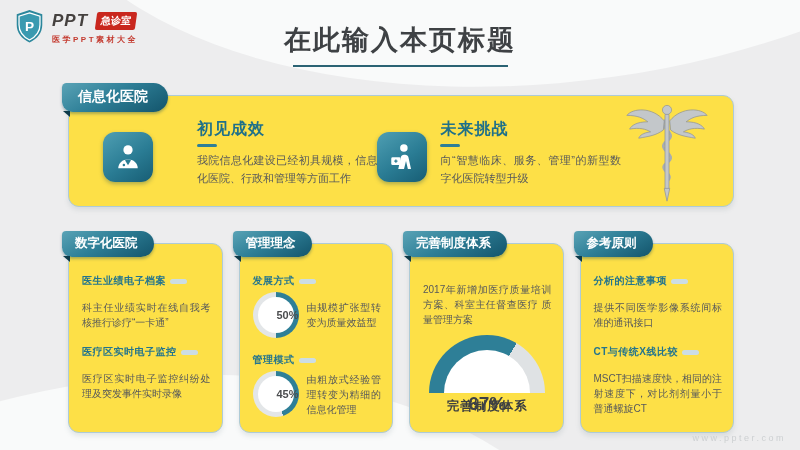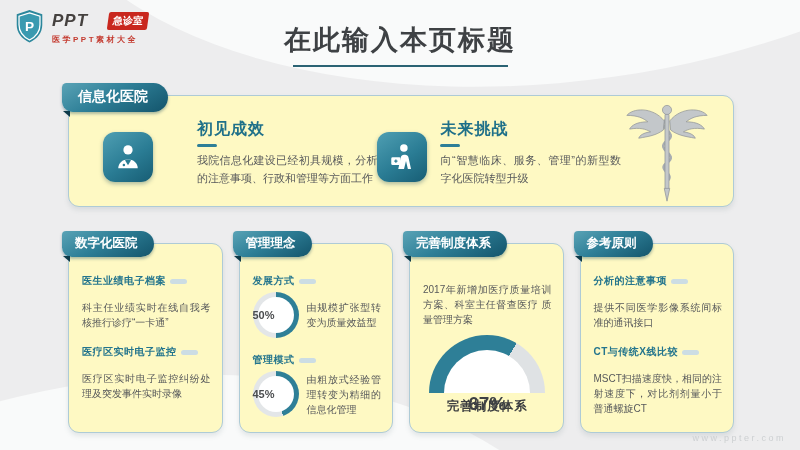--- a/index.html
+++ b/index.html
@@ -11,30 +11,30 @@
   }
   
   .bg-swoosh{ position:absolute; background:#f9fafa; border-radius:50%; }
   .bg-swoosh-top{ width:1100px; height:600px; right:-320px; top:-520px; transform:rotate(-8deg); }
   .bg-swoosh-bottom{ width:1000px; height:620px; left:-380px; top:382px; transform:rotate(-10deg); }
 
   
   .logo{ position:absolute; left:14px; top:9px; display:flex; align-items:flex-start; gap:7px; z-index:5; }
   .logo svg{ display:block; }
   .logo-text{ padding-top:2px; }
-  .logo-row{ display:flex; align-items:center; gap:20px; }
+  .logo-row{ display:flex; align-items:center; gap:8px; }
   .logo-brand{ font-size:17px; font-weight:bold; font-style:italic; color:#45413f; letter-spacing:1px; }
   .logo-badge{ background:#c9271e; color:#fff; font-size:10px; font-weight:bold; padding:2px 5px; border-radius:2px; transform:skewX(-8deg); }
   .logo-sub{ margin-top:3px; font-size:8px; font-weight:bold; color:#c43a2f; letter-spacing:2.5px; }
 
   .page-title{ margin-top:22px; text-align:center; font-size:27px; font-weight:bold; color:#3e4144; letter-spacing:2px; position:relative; z-index:2;}
   .title-underline{ width:215px; height:2px; background:#2b6374; margin:7px auto 0; position:relative; z-index:2;}
 
   
-  .card-frame{ background:#fef9c3; border:1.5px solid #aecbd6; border-radius:11px; box-shadow:0 3px 5px rgba(90,110,120,.14); }
+  .card-frame{ background:#fde047; border:1.5px solid #aecbd6; border-radius:11px; box-shadow:0 3px 5px rgba(90,110,120,.14); }
   .badge{
     position:absolute; left:-7px; top:-13px; z-index:3;
     background:linear-gradient(150deg,#5aa3b6 0%, #2e7f97 45%, #13546b 100%);
     color:#fff; font-weight:bold; white-space:nowrap;
     border-radius:5px 16px 16px 12px;
     box-shadow:0 2px 3px rgba(20,70,90,.35);
   }
   .badge::before{ content:""; position:absolute; left:1px; bottom:-5px; width:0; height:0;
     border-top:6px solid #0d3a49; border-left:7px solid transparent; }
   .badge-lg{ font-size:14px; padding:5px 20px 6px 16px; }
@@ -57,21 +57,21 @@
   
   .cards-row{ position:absolute; left:68px; top:243px; width:666px; height:190px; display:flex; gap:16px; z-index:2; }
   .card{ position:relative; flex:1 1 0; padding:26px 11px 8px 13px; }
   .card-item + .card-item{ margin-top:11px; }
   .card-item h4{ display:inline-block; font-size:10px; font-weight:bold; color:#24758d; letter-spacing:.5px; }
   .card-item h4::after{ content:""; display:inline-block; width:17px; height:5px; background:#ccdde4; border-radius:3px; margin-left:4px; }
   .card-item p, .card-body{ margin-top:12px; font-size:10px; color:#57595b; line-height:1.5; text-align:justify; }
   .stat-row{ display:flex; align-items:center; gap:8px; margin-top:4px; }
   .donut{ flex:0 0 46px; width:46px; height:46px; border-radius:50%;
     background:conic-gradient(#2e7f97 calc(var(--pct)*1%), #e3e6e8 0);
-    position:relative; display:flex; align-items:center; justify-content:flex-start; }
+    position:relative; display:flex; align-items:center; justify-content:flex-end; }
   .donut::before{ content:""; position:absolute; inset:5px; border-radius:50%; background:#fff; }
   .donut .pct{ position:relative; font-size:11px; font-weight:bold; color:#4b4d4f; }
   .stat-row p{ margin-top:0; }
 
   .gauge-wrap{ position:relative; width:116px; margin:8px auto 0; text-align:center; }
   .gauge{ position:relative; width:116px; height:58px; overflow:hidden; }
   .gauge::before{ content:""; position:absolute; left:0; top:0; width:116px; height:116px; border-radius:50%;
     background:conic-gradient(from 270deg, #2e7f97 calc(var(--pct)*0.5%), #dfe2e4 0 50%, transparent 0); }
   .gauge::after{ content:""; position:absolute; left:15px; top:15px; width:86px; height:86px; border-radius:50%; background:#fff; }
   .gauge-value{ position:absolute; left:0; right:0; bottom:0; font-size:19px; font-weight:bold; color:#3e4144; z-index:2; }
@@ -117,21 +117,21 @@
         <svg width="30" height="30" viewBox="0 0 24 24" fill="#ffffff">
           <circle cx="12" cy="6.3" r="3.7"></circle>
           <path d="M4.2 21c0-4.4 3.4-7.1 7.8-7.1s7.8 2.7 7.8 7.1z"></path>
           <path d="M9.6 14.6 12 18.6 14.4 14.6 12 13.9Z" fill="#2a7c94"></path>
           <circle cx="8.7" cy="18.3" r="1" fill="#2a7c94"></circle>
         </svg>
       </div>
       <div class="ov-text">
         <h3>初见成效</h3>
         <div class="dash"></div>
-        <p>我院信息化建设已经初具规模，分析的注意事项、行政和管理等方面工作</p>
+        <p>我院信息化建设已经初具规模，信息化医院、行政和管理等方面工作</p>
       </div>
     </div>
 
     <div class="overview-item ov-2">
       <div class="sq-icon">
         <svg width="30" height="30" viewBox="0 0 24 24" fill="#ffffff">
           <circle cx="13.5" cy="4.8" r="3"></circle>
           <path d="M9 21.5l2-9.2c.3-1.3 1.3-2.1 2.6-2.1h.9c1.3 0 2.4.8 2.7 2.1l2 9.2h-2.5l-1.5-6.3-1.6 6.3z"></path>
           <rect x="3.4" y="12.2" width="7.4" height="6.2" rx="1.1"></rect>
           <path d="M5.8 15.3h2.6M7.1 14v2.6" stroke="#2a7c94" stroke-width="1" fill="none"></path>

